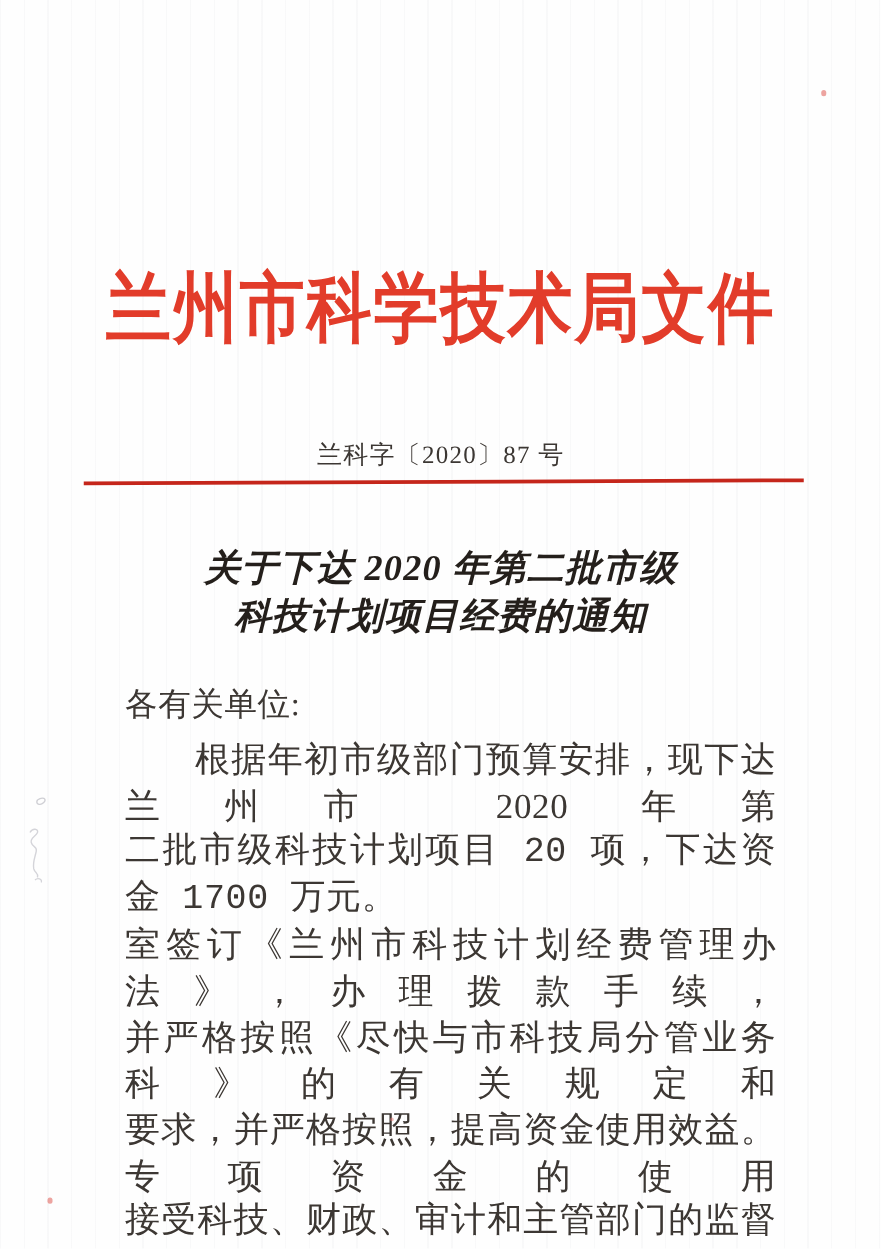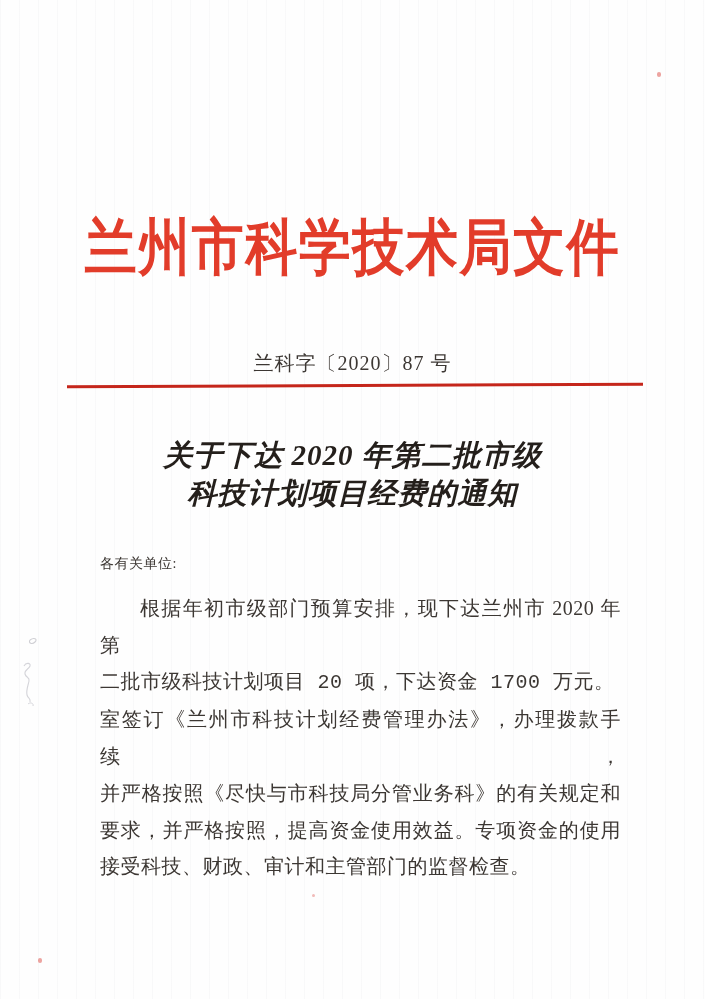--- a/index.html
+++ b/index.html
@@ -47,25 +47,25 @@
     font-weight:700;font-size:29px;line-height:38px;
     color:var(--title_ink,#241f1b);
     letter-spacing:1px;
   }
   .title .tl{display:block;font-style:italic;}
   .docbody{
     position:absolute;top:544px;left:100px;width:521px;
     color:var(--ink,#3c3733);
   }
   .salutation{
-    font-size:14px;line-height:40px;margin-bottom:6px;
+    font-size:26px;line-height:40px;margin-bottom:6px;
     letter-spacing:0.5px;
   }
   .bline{
-    font-size:20px;line-height:37px;letter-spacing:0.5px;
+    font-size:28px;line-height:37px;letter-spacing:0.5px;
     text-align:justify;text-align-last:justify;
   }
   .bline.final{text-align-last:left;font-family:Liberation Mono, monospace;}
   .bline.first{text-indent:2em;}
   
   .pencil{position:absolute;left:16px;top:628px;opacity:0.55;}
   .speck{position:absolute;width:4px;height:5px;border-radius:2px;
     background:rgba(222,90,82,0.55);}
   .speck.s1{left:657px;top:72px;}
   .speck.s2{left:38px;top:958px;}

